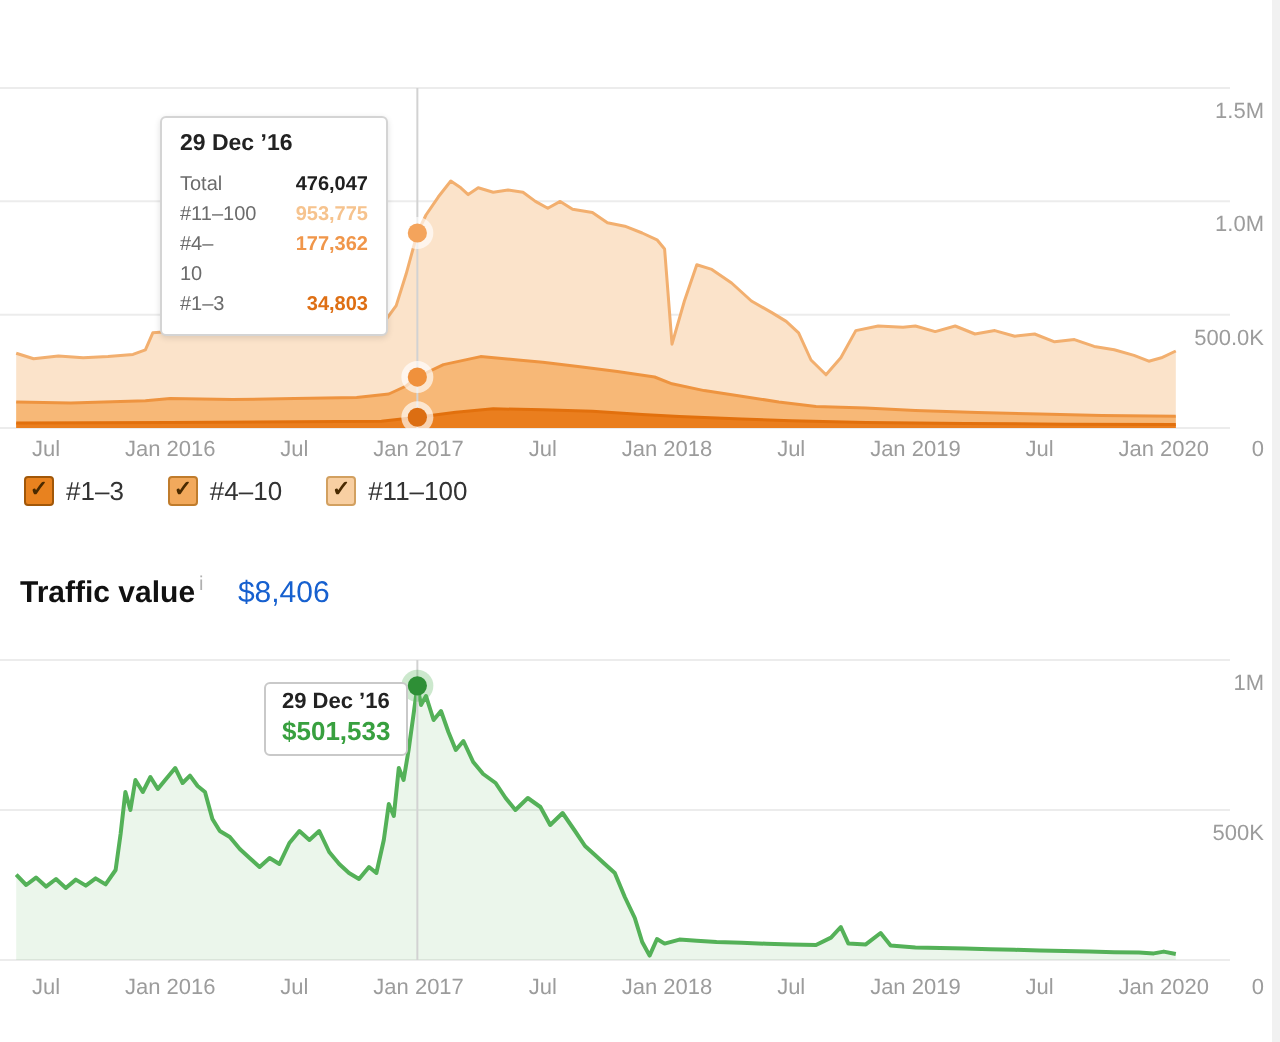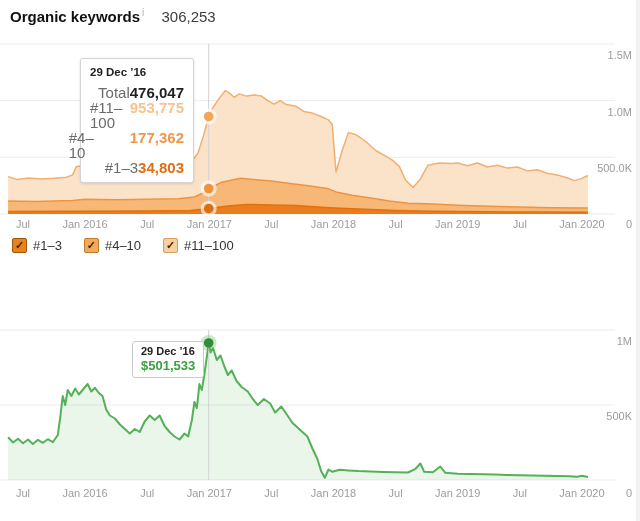--- a/index.html
+++ b/index.html
@@ -15,21 +15,21 @@
   #hdr2{top:287px;}
   svg{position:absolute;left:0;overflow:visible;display:block;}
   #svg1{top:36px;}
   #svg2{top:316px;}
   .tick{font-size:11px;fill:#9c9c9c;}
   
   .tt1{position:absolute;left:80px;top:58px;width:114px;box-sizing:border-box;
        background:#fff;border:1px solid #d4d4d4;border-radius:3px;
        box-shadow:0 1px 3px rgba(0,0,0,.12);padding:7px 9px;z-index:5;}
   .tt-date{font-size:11.5px;font-weight:bold;color:#222;margin-bottom:7px;}
-  .tt-row{display:flex;justify-content:flex-end;font-size:15px;line-height:15px;color:#6b6b6b;}
+  .tt-row{display:flex;justify-content:space-between;font-size:10px;line-height:15px;color:#6b6b6b;}
   .tt-row .val{font-weight:bold;}
   .v-total{color:#1f1f1f;}
   .v-r11{color:#F6C38E;}
   .v-r4{color:#F0964A;margin-left:36px;}
   .v-r1{color:#DE6F14;}
   
   .tt2{position:absolute;left:132px;top:341px;background:#fff;border:1px solid #c9c9c9;
        border-radius:3px;padding:3px 8px 4px;z-index:5;}
   .tt2 .tt-date{margin-bottom:1px;font-size:11px;}
   .tt2-val{font-size:13px;font-weight:bold;color:#38A03F;}
@@ -40,24 +40,20 @@
       box-sizing:border-box;border:1px solid transparent;}
   .cb .check{font-size:11px;font-weight:bold;color:#4a2a00;line-height:1;}
   .leg-label{font-size:13px;color:#333;}
 </style>
 </head>
 <body>
 
 <div id="page">
   <div id="right-strip"></div>
 
-  <div class="hdr" id="hdr1">
-    <span class="hdr-title">Organic keywords</span><sup class="info">i</sup>
-    <span class="hdr-value">306,253</span>
-  </div>
 
   <svg id="svg1" width="640" height="198">
       <line x1="0" y1="178" x2="615" y2="178" stroke="#ececec" stroke-width="1"></line>
       <text x="632" y="192" text-anchor="end" class="tick">0</text>
       <line x1="0" y1="121.33333333333334" x2="615" y2="121.33333333333334" stroke="#ececec" stroke-width="1"></line>
       <text x="632" y="136.33333333333334" text-anchor="end" class="tick">500.0K</text>
       <line x1="0" y1="64.66666666666667" x2="615" y2="64.66666666666667" stroke="#ececec" stroke-width="1"></line>
       <text x="632" y="79.66666666666667" text-anchor="end" class="tick">1.0M</text>
       <line x1="0" y1="8" x2="615" y2="8" stroke="#ececec" stroke-width="1"></line>
       <text x="632" y="23" text-anchor="end" class="tick">1.5M</text>
@@ -120,20 +116,24 @@
       <span class="leg-label">#4–10</span>
     </div>
     <div class="leg-item">
       <span class="cb" style="background: rgb(248, 207, 162); border-color: rgb(210, 160, 96);">
           <span class="check">✓</span>
         </span>
       <span class="leg-label">#11–100</span>
     </div>
   </div>
 
+  <div class="hdr" id="hdr2">
+    <span class="hdr-title">Traffic value</span><sup class="info">i</sup>
+    <span class="hdr-value link">$8,406</span>
+  </div>
 
   <svg id="svg2" width="640" height="200">
       <line x1="0" y1="164" x2="615" y2="164" stroke="#ececec" stroke-width="1"></line>
       <text x="632" y="181" text-anchor="end" class="tick">0</text>
       <line x1="0" y1="89" x2="615" y2="89" stroke="#ececec" stroke-width="1"></line>
       <text x="632" y="104" text-anchor="end" class="tick">500K</text>
       <line x1="0" y1="14" x2="615" y2="14" stroke="#ececec" stroke-width="1"></line>
       <text x="632" y="29" text-anchor="end" class="tick">1M</text>
       <text x="23" y="181" text-anchor="middle" class="tick">Jul</text>
       <text x="85.1" y="181" text-anchor="middle" class="tick">Jan 2016</text>

